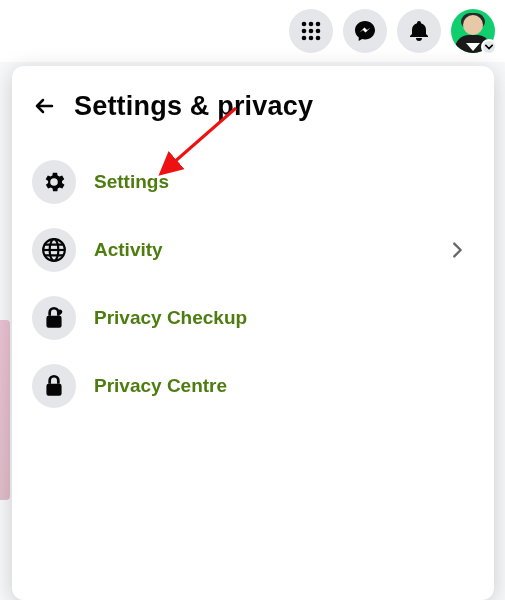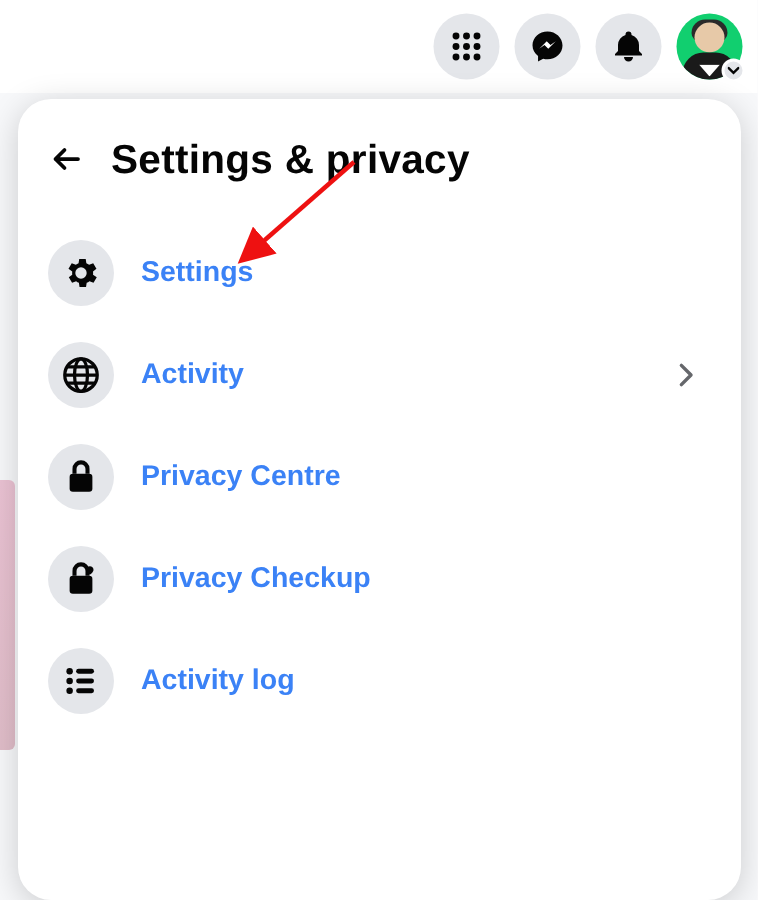--- a/index.html
+++ b/index.html
@@ -5,27 +5,27 @@
   html,body{margin:0;padding:0;width:505px;height:600px;background:#f7f8fa;font-family:"Segoe UI",Helvetica,Arial,sans-serif;overflow:hidden}
   *{box-sizing:border-box}
   .topbar{position:absolute;top:0;left:0;right:0;height:62px;background:#fff;display:flex;justify-content:flex-end;align-items:center;gap:10px;padding-right:10px}
   .circle-btn{width:44px;height:44px;border-radius:50%;background:#e4e6ea;display:flex;align-items:center;justify-content:center;cursor:pointer;color:#050505}
   .avatar{width:44px;height:44px;border-radius:50%;background:#11cf6f;position:relative;cursor:pointer;overflow:hidden}
   .avatar-face{position:absolute;top:6px;left:50%;transform:translateX(-50%);width:20px;height:20px;border-radius:50%;background:#e7c9a8}
   .avatar-hair{position:absolute;top:4px;left:50%;transform:translateX(-50%);width:24px;height:15px;border-radius:12px 12px 8px 8px;background:#2a2a2a}
   .avatar-body{position:absolute;bottom:-10px;left:50%;transform:translateX(-50%);width:36px;height:28px;border-radius:14px 14px 0 0;background:#1a1a1a}
   .avatar-collar{position:absolute;bottom:2px;left:50%;transform:translateX(-50%);width:14px;height:8px;background:#fff;clip-path:polygon(0 0,100% 0,50% 100%)}
   .avatar-badge{position:absolute;right:-2px;bottom:-2px;width:16px;height:16px;border-radius:50%;background:#e4e6ea;border:2px solid #fff;display:flex;align-items:center;justify-content:center}
-  .panel{position:absolute;top:66px;left:12px;width:482px;height:534px;background:#fff;border-radius:22px;box-shadow:0 4px 22px rgba(0,0,0,.18);padding:12px 8px 0 8px}
+  .panel{position:absolute;top:66px;left:12px;width:482px;height:534px;background:#fff;border-radius:12px;box-shadow:0 4px 22px rgba(0,0,0,.18);padding:12px 8px 0 8px}
   .panel-header{display:flex;align-items:center;gap:12px;padding:10px 10px 24px 6px}
   .back-btn{width:36px;height:36px;border-radius:50%;display:flex;align-items:center;justify-content:center;cursor:pointer}
   .panel-title{font-size:27px;font-weight:800;color:#050505;letter-spacing:.2px}
   .menu-item{display:flex;align-items:center;gap:18px;padding:12px 12px;border-radius:8px;cursor:pointer}
   .icon-wrap{width:44px;height:44px;border-radius:50%;background:#e4e6ea;display:flex;align-items:center;justify-content:center;color:#050505}
-  .item-label{font-size:19px;font-weight:600;color:#3b82f6}
+  .item-label{font-size:19px;font-weight:600;color:#4d7c0f}
   .chevron{margin-left:auto;margin-right:6px;color:#65676b}
   svg{display:block}
   .annotation-arrow{position:absolute;top:100px;left:158px;pointer-events:none}
   .leftedge{position:absolute;left:0;top:320px;width:10px;height:180px;background:linear-gradient(#c47,#a35);border-radius:0 4px 4px 0;opacity:.3}
 </style>
 </head>
 <body>
 
 <div class="leftedge"></div>
 
@@ -113,49 +113,36 @@
           <path d="M9 5l7 7-7 7" stroke="#65676b" stroke-width="2.5" fill="none" stroke-linecap="round" stroke-linejoin="round"></path>
         </svg>
     </span>
   </div>
 
   <div class="menu-item">
     <div class="icon-wrap">
       <svg width="26" height="26" viewBox="0 0 24 24">
         <rect x="5" y="10" width="14" height="11" rx="2" fill="#050505"></rect>
         <path d="M8 10V7a4 4 0 0 1 8 0v3" fill="none" stroke="#050505" stroke-width="2.5"></path>
-      </svg>
-    </div>
-    <span class="item-label">Privacy Centre</span>
-  </div>
-
-  <div class="menu-item">
-    <div class="icon-wrap">
-      <svg width="26" height="26" viewBox="0 0 24 24">
-        <rect x="5" y="10" width="14" height="11" rx="2" fill="#050505"></rect>
-        <path d="M8 10V7a4 4 0 0 1 8 0v3" fill="none" stroke="#050505" stroke-width="2.5"></path>
         <path d="M17.5 4.2c1.2 0 2.2 1 2.2 2.1 0 1.6-2.2 3-2.2 3s-2.2-1.4-2.2-3c0-1.1 1-2.1 2.2-2.1z" fill="#050505"></path>
       </svg>
     </div>
     <span class="item-label">Privacy Checkup</span>
   </div>
 
   <div class="menu-item">
     <div class="icon-wrap">
       <svg width="26" height="26" viewBox="0 0 24 24">
-        <circle cx="5" cy="6" r="2" fill="#050505"></circle>
-          <rect x="9" y="4.5" width="11" height="3" rx="1.5" fill="#050505"></rect>
-        <circle cx="5" cy="12" r="2" fill="#050505"></circle>
-          <rect x="9" y="10.5" width="11" height="3" rx="1.5" fill="#050505"></rect>
-        <circle cx="5" cy="18" r="2" fill="#050505"></circle>
-          <rect x="9" y="16.5" width="11" height="3" rx="1.5" fill="#050505"></rect>
+        <rect x="5" y="10" width="14" height="11" rx="2" fill="#050505"></rect>
+        <path d="M8 10V7a4 4 0 0 1 8 0v3" fill="none" stroke="#050505" stroke-width="2.5"></path>
       </svg>
     </div>
-    <span class="item-label">Activity log</span>
+    <span class="item-label">Privacy Centre</span>
   </div>
+
 
 </div>
 
 <svg class="annotation-arrow" width="100" height="80">
   <defs>
     <marker id="ah" markerWidth="8" markerHeight="8" refX="2" refY="4" orient="auto">
       <path d="M0,0 L8,4 L0,8 z" fill="#e11"></path>
     </marker>
   </defs>
   <line x1="78" y1="8" x2="14" y2="64" stroke="#e11" stroke-width="3" marker-end="url(#ah)"></line>

